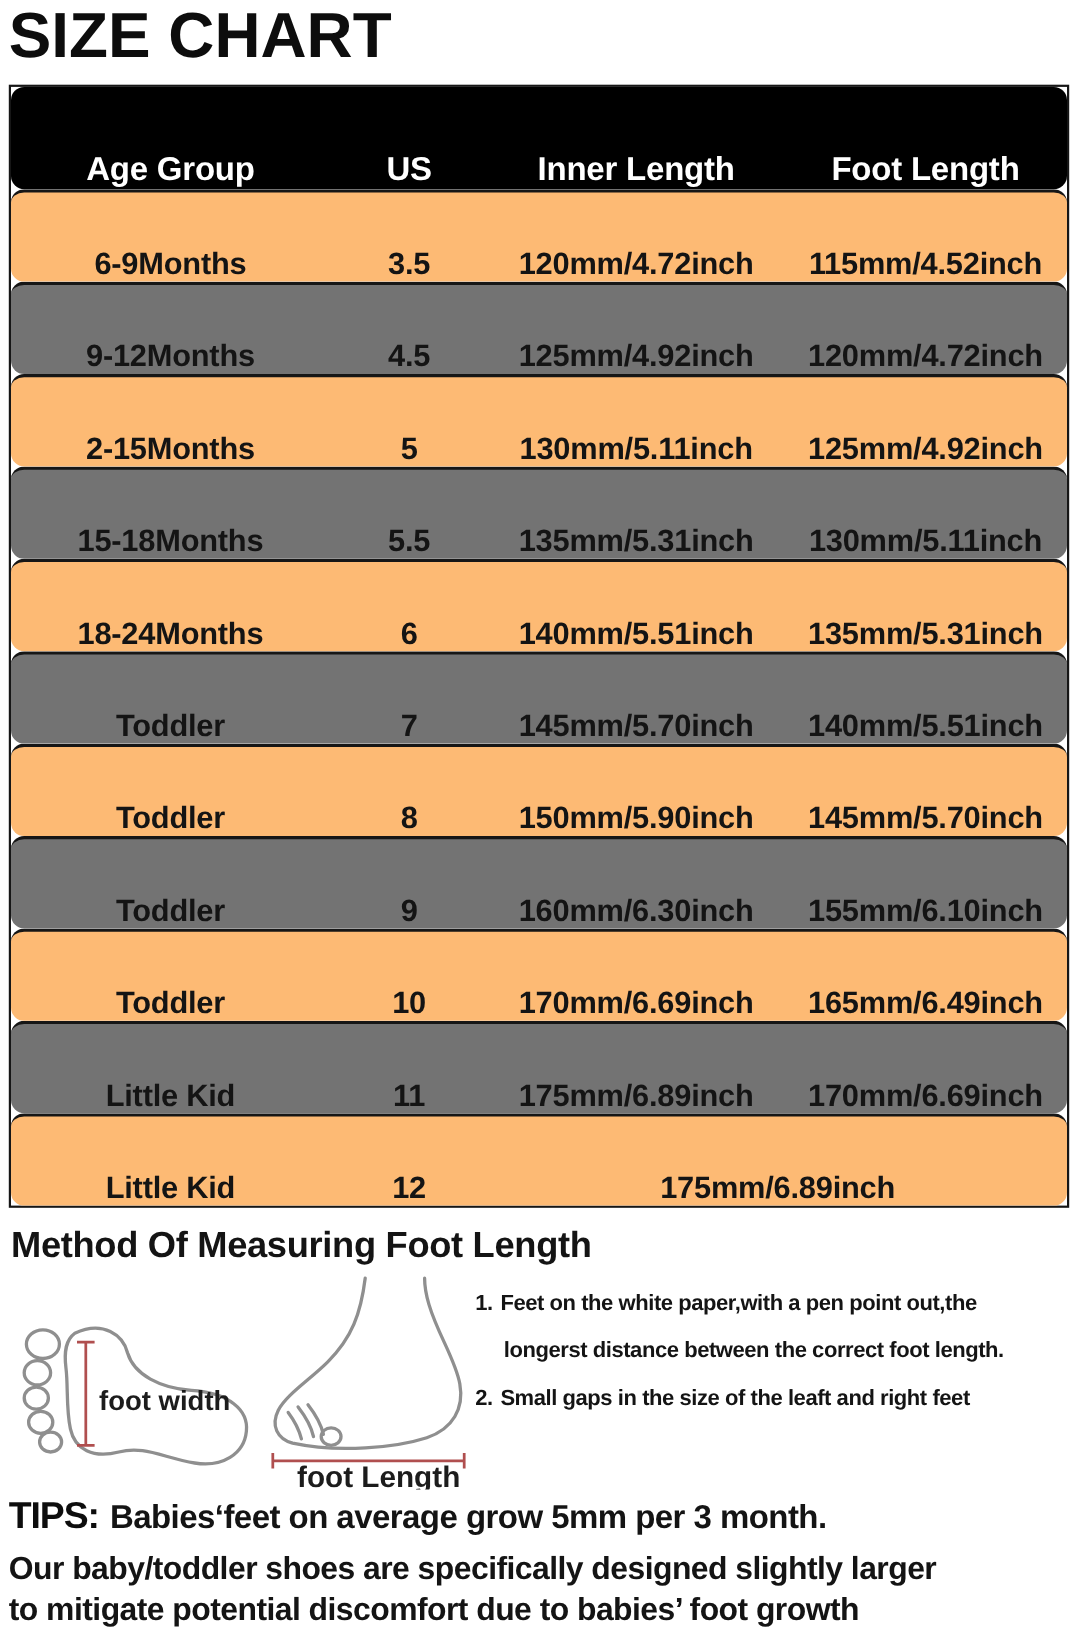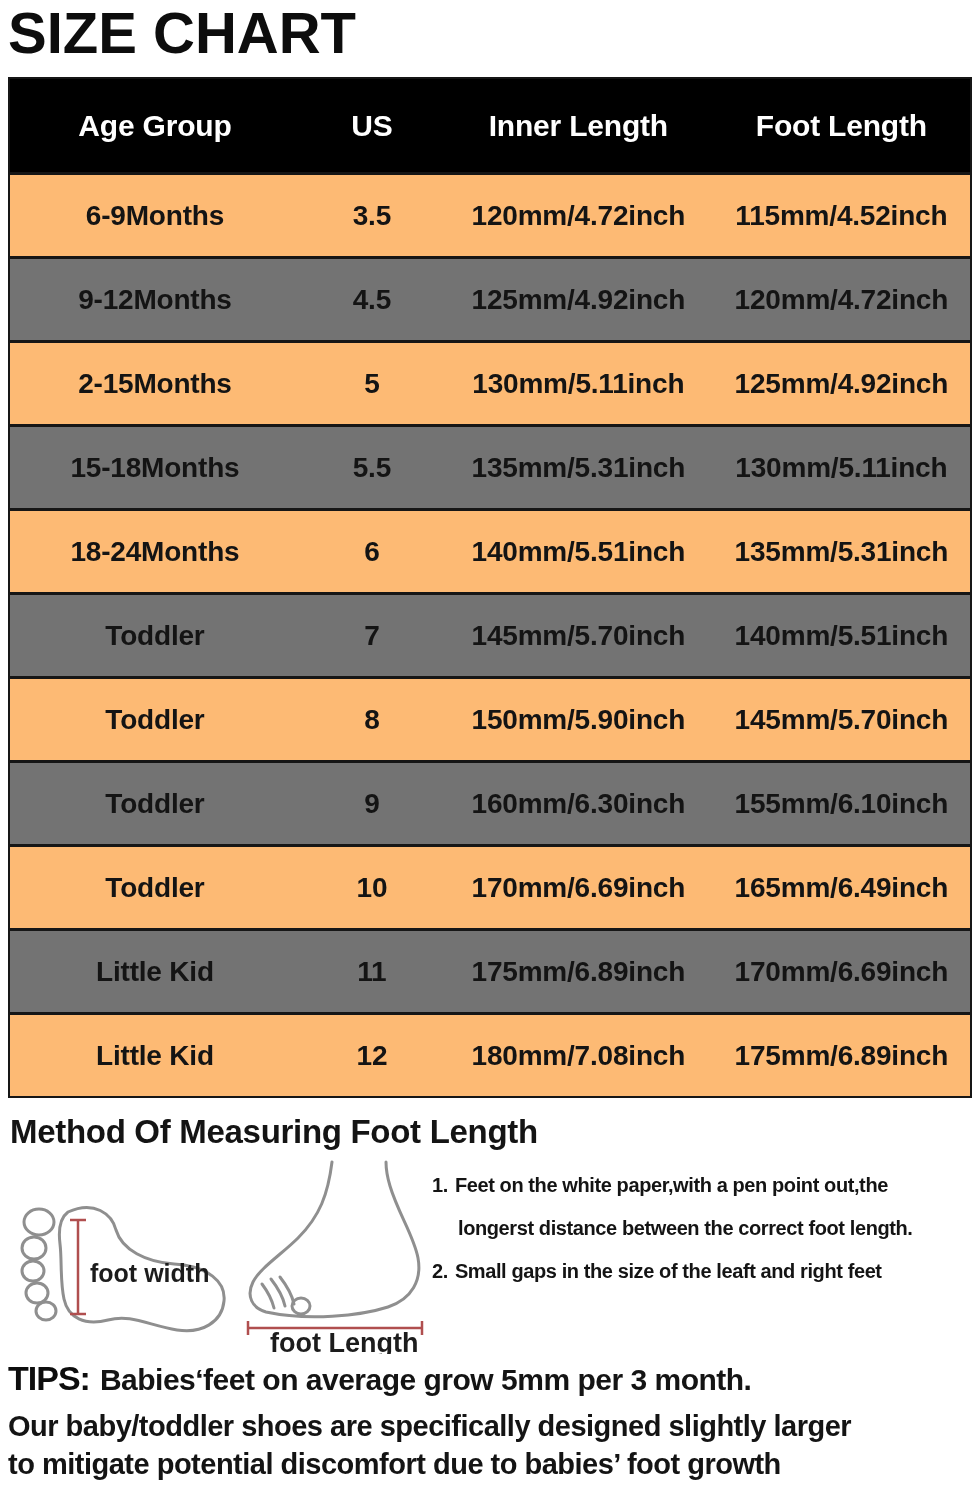--- a/index.html
+++ b/index.html
@@ -4,21 +4,21 @@
 <style>
   * { margin:0; padding:0; box-sizing:border-box; }
   html,body { width:980px; height:1500px; background:#ffffff; overflow:hidden;
               font-family:"Liberation Sans", sans-serif; color:#141414; }
 
   .page-title { margin:2px 0 0 8px; font-size:58px; font-weight:bold;
                 letter-spacing:0px; line-height:62px; color:#0d0d0d; }
 
   
   .tbl { margin:13px 8px 0 8px; border:2px solid #161616; }
-  .tr  { display:flex; align-items:center; height:84px; border-top:3px solid #161616; }
+  .tr  { display:flex; align-items:flex-end; height:84px; border-top:3px solid #161616;border-radius:12px; }
   .tr.head { height:93px; background:#000000; color:#ffffff; border-top:none; }
   .tr.g { background:#fdba74; }
   .tr.w { background:#737373; }
   .c  { text-align:center; font-weight:bold; font-size:28px; letter-spacing:-0.2px; }
   .tr.head .c { font-size:30px; }
   .c1 { flex:0 0 30.2%; }
   .c2 { flex:0 0 15%;   }
   .c3 { flex:0 0 28%;   }
   .c4 { flex:1;         }
 
@@ -113,21 +113,20 @@
   </div>
   <div class="tr w">
     <div class="c c1">Little Kid</div>
     <div class="c c2">11</div>
     <div class="c c3">175mm/6.89inch</div>
     <div class="c c4">170mm/6.69inch</div>
   </div>
   <div class="tr g">
     <div class="c c1">Little Kid</div>
     <div class="c c2">12</div>
-    <div class="c c3">180mm/7.08inch</div>
     <div class="c c4">175mm/6.89inch</div>
   </div>
 </div>
 
 <h2 class="method-head">Method Of Measuring Foot Length</h2>
 
 <div class="diagrams">
 
   <svg class="svg-footprint" width="226" height="150" viewBox="0 0 226 150">
     <g fill="none" stroke="#8f8f8f" stroke-width="3" stroke-linecap="round">

